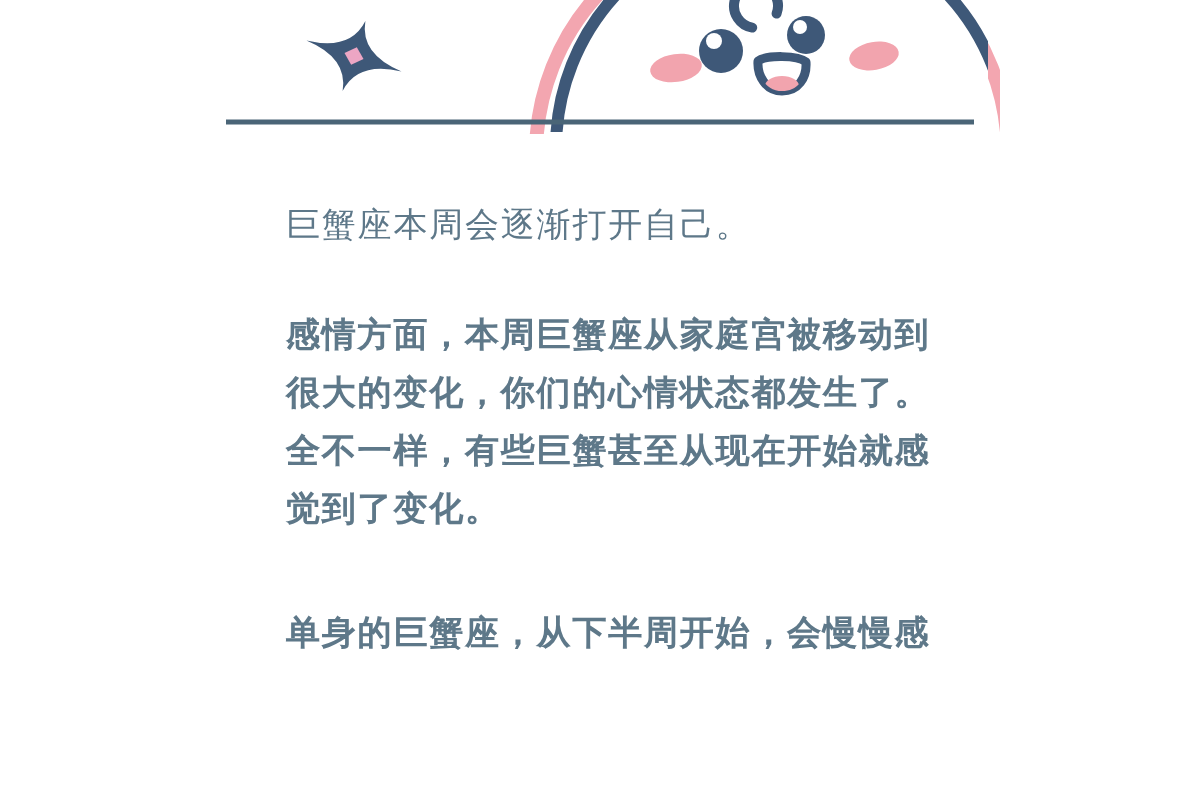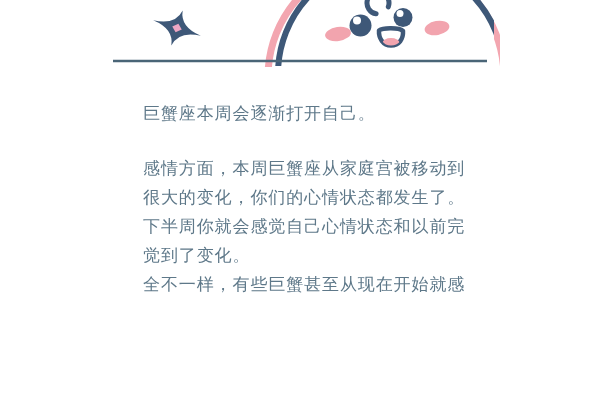--- a/index.html
+++ b/index.html
@@ -13,21 +13,21 @@
   .stage{position:absolute;left:0;top:0;width:511px;height:400px;background:#ffffff;}
   .hero{position:absolute;left:0;top:0;width:600px;height:80px;}
   .hero svg{display:block;}
   .article{
     position:absolute;left:143px;top:99px;width:326px;
     color:#5e7889;
     font-size:17px;
     letter-spacing:0.9px;
   }
   .para{margin:0;padding:0;}
-  .para + .para{margin-top:26px;}
+  .para + .para{margin-top:26px;font-weight:bold;}
   .para.third{margin-top:33px;}
   .tline{
     display:block;
     height:29px;line-height:29px;
     white-space:nowrap;
   }
 </style>
 </head>
 <body>
 
@@ -76,19 +76,21 @@
     </svg>
   </div>
 
   <div class="article">
     <div class="para">
       <span class="tline">巨蟹座本周会逐渐打开自己。</span>
     </div>
     <div class="para">
       <span class="tline">感情方面，本周巨蟹座从家庭宫被移动到</span>
       <span class="tline">很大的变化，你们的心情状态都发生了。</span>
-      <span class="tline">下半周你就会感觉自己心情状态和以前完</span>
+      <span class="tline">全不一样，有些巨蟹甚至从现在开始就感</span>
       <span class="tline">觉到了变化。</span>
-      <span class="tline">全不一样，有些巨蟹甚至从现在开始就感</span>
+    </div>
+    <div class="para third">
+      <span class="tline">单身的巨蟹座，从下半周开始，会慢慢感</span>
     </div>
   </div>
 
 </div>
 
 </body></html>

